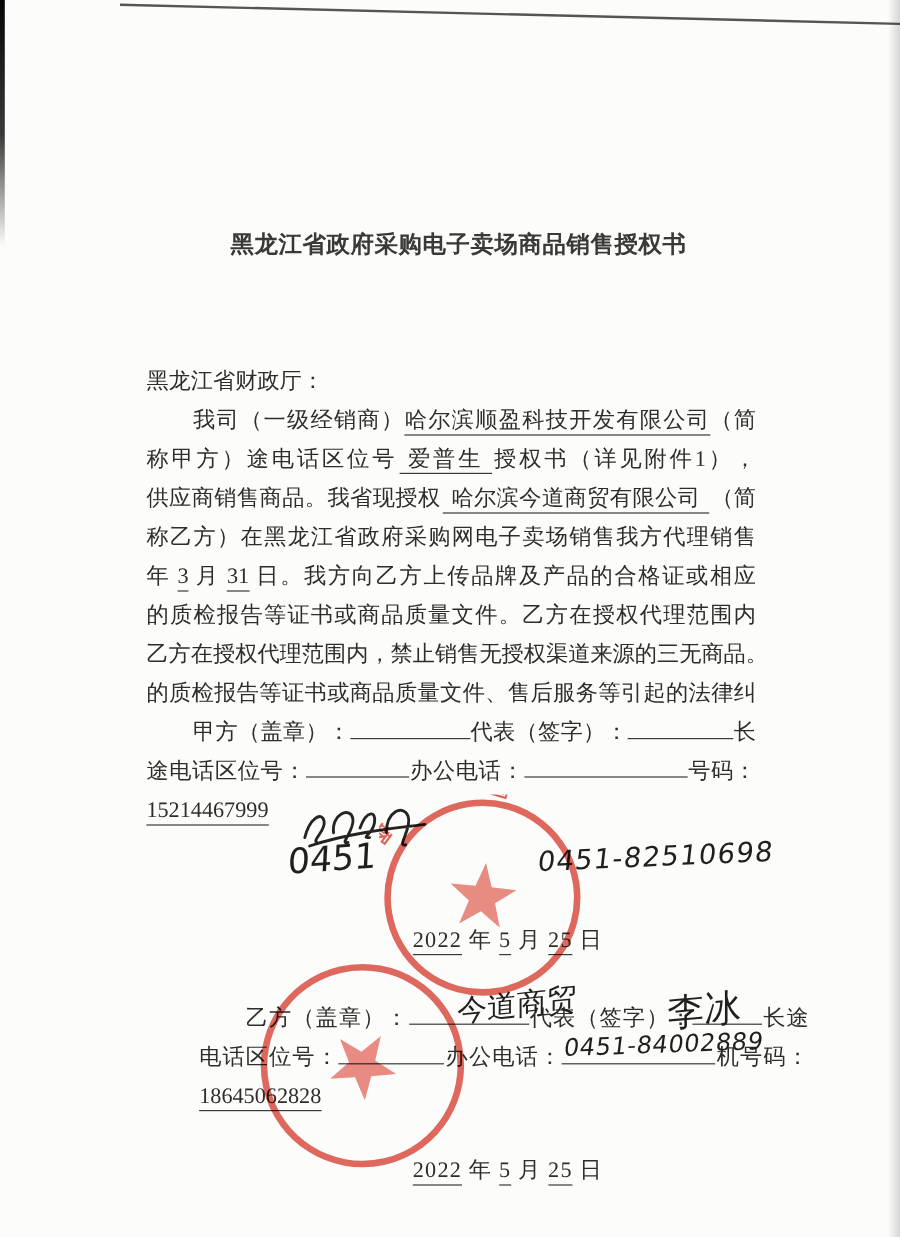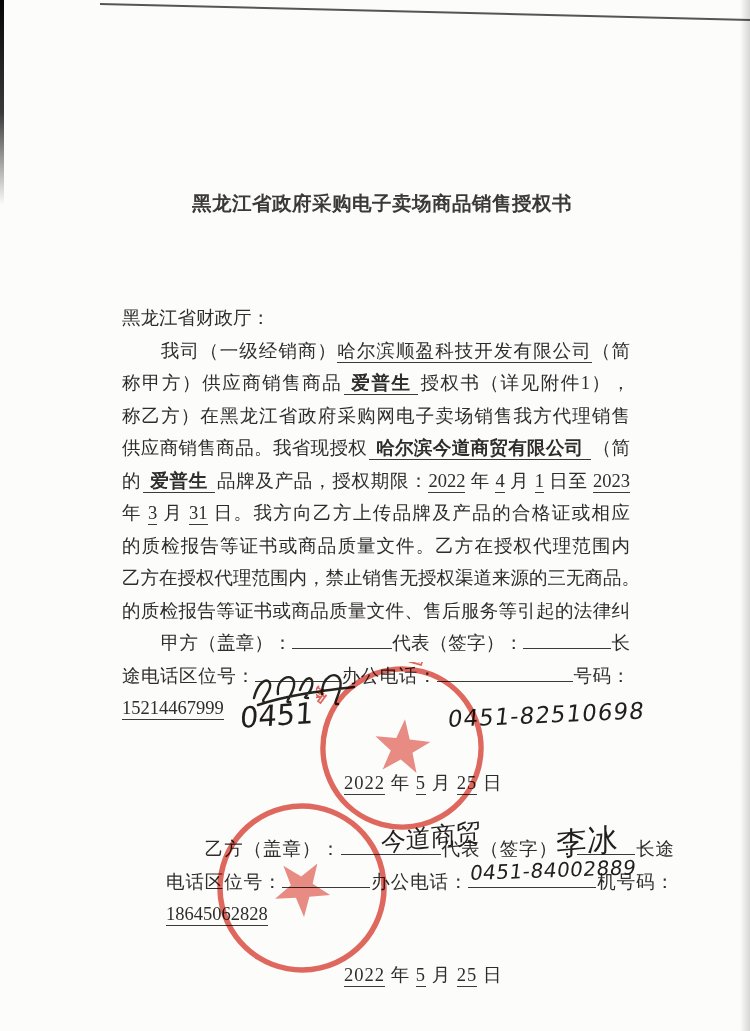--- a/index.html
+++ b/index.html
@@ -19,21 +19,21 @@
     text-align:center;font-size:19.5px;font-weight:700;letter-spacing:.5px;color:#3a3938;
   }
 
   .body{position:absolute;left:122px;width:508px;font-size:18.5px;line-height:32.5px;}
   #body-lines{top:302px;}
   #yifang-lines{top:833px;margin-left:44px;}
   .line{white-space:nowrap;height:32.5px;}
   .line.just{text-align:justify;text-align-last:justify;}
   .line.indent{text-indent:2.1em;}
   .u{border-bottom:1px solid #3a3a38;padding-bottom:1px;}
-  .u.pad{padding-left:7px;padding-right:7px;margin:0 2px;font-weight:bold;}
+  .u.pad{padding-left:7px;padding-right:7px;margin:0 2px;}
   .blank{display:inline-block;height:5px;border-bottom:1px solid #3a3a38;}
 
   .date{position:absolute;left:344px;font-size:18.5px;letter-spacing:1px;white-space:nowrap;text-align:center;}
   #jiafang-date{top:770px;}
   #yifang-date{top:962px;}
 
   
   .hw{position:absolute;font-family:"DejaVu Sans",sans-serif;color:#211f1c;white-space:nowrap;transform-origin:left center;z-index:5;}
   .hw-areacode{left:240px;top:701px;font-size:29px;transform:rotate(-4deg) skewX(-7deg);}
   .hw-phone1{left:448px;top:706px;font-size:23px;letter-spacing:1px;transform:rotate(-2.5deg) skewX(-9deg);}
@@ -60,24 +60,23 @@
 
   <div class="artifact-top"></div>
   <div class="artifact-left"></div>
   <div class="artifact-right"></div>
 
   <h1 class="title">黑龙江省政府采购电子卖场商品销售授权书</h1>
 
   <div class="body" id="body-lines">
       <div class="line"><span>黑龙江省财政厅：</span></div>
       <div class="line indent just"><span>我司（一级经销商）</span><span class="u">哈尔滨顺盈科技开发有限公司</span><span>（简</span></div>
-      <div class="line just"><span>称甲方）供应商销售商品</span><span class="u pad">爱普生</span><span>授权书（详见附件1），</span></div>
+      <div class="line just"><span>称甲方）途电话区位号</span><span class="u pad">爱普生</span><span>授权书（详见附件1），</span></div>
+      <div class="line just"><span>供应商销售商品。我省现授权</span><span class="u pad">哈尔滨今道商贸有限公司</span><span>（简</span></div>
       <div class="line just"><span>称乙方）在黑龙江省政府采购网电子卖场销售我方代理销售</span></div>
-      <div class="line just"><span>供应商销售商品。我省现授权</span><span class="u pad">哈尔滨今道商贸有限公司</span><span>（简</span></div>
-      <div class="line just"><span>的</span><span class="u pad">爱普生</span><span>品牌及产品，授权期限：</span><span class="u">2022</span><span> 年 </span><span class="u">4</span><span> 月 </span><span class="u">1</span><span> 日至 </span><span class="u">2023</span></div>
       <div class="line just"><span>年 </span><span class="u">3</span><span> 月 </span><span class="u">31</span><span> 日。我方向乙方上传品牌及产品的合格证或相应</span></div>
       <div class="line just"><span>的质检报告等证书或商品质量文件。乙方在授权代理范围内</span></div>
       <div class="line just"><span>乙方在授权代理范围内，禁止销售无授权渠道来源的三无商品。</span></div>
       <div class="line just"><span>的质检报告等证书或商品质量文件、售后服务等引起的法律纠</span></div>
       <div class="line indent just"><span>甲方（盖章）：</span><span class="blank" style="width: 100px;"></span><span>代表（签字）：</span><span class="blank" style="width: 88px;"></span><span>长</span></div>
       <div class="line just"><span>途电话区位号：</span><span class="blank" style="width: 86px;"></span><span>办公电话：</span><span class="blank" style="width: 136px;"></span><span>号码：</span></div>
       <div class="line"><span class="u">15214467999</span></div>
     </div>
 
   <div class="date" id="jiafang-date"><span class="u">2022</span><span> 年 </span><span class="u">5</span><span> 月 </span><span class="u">25</span><span> 日</span></div>

